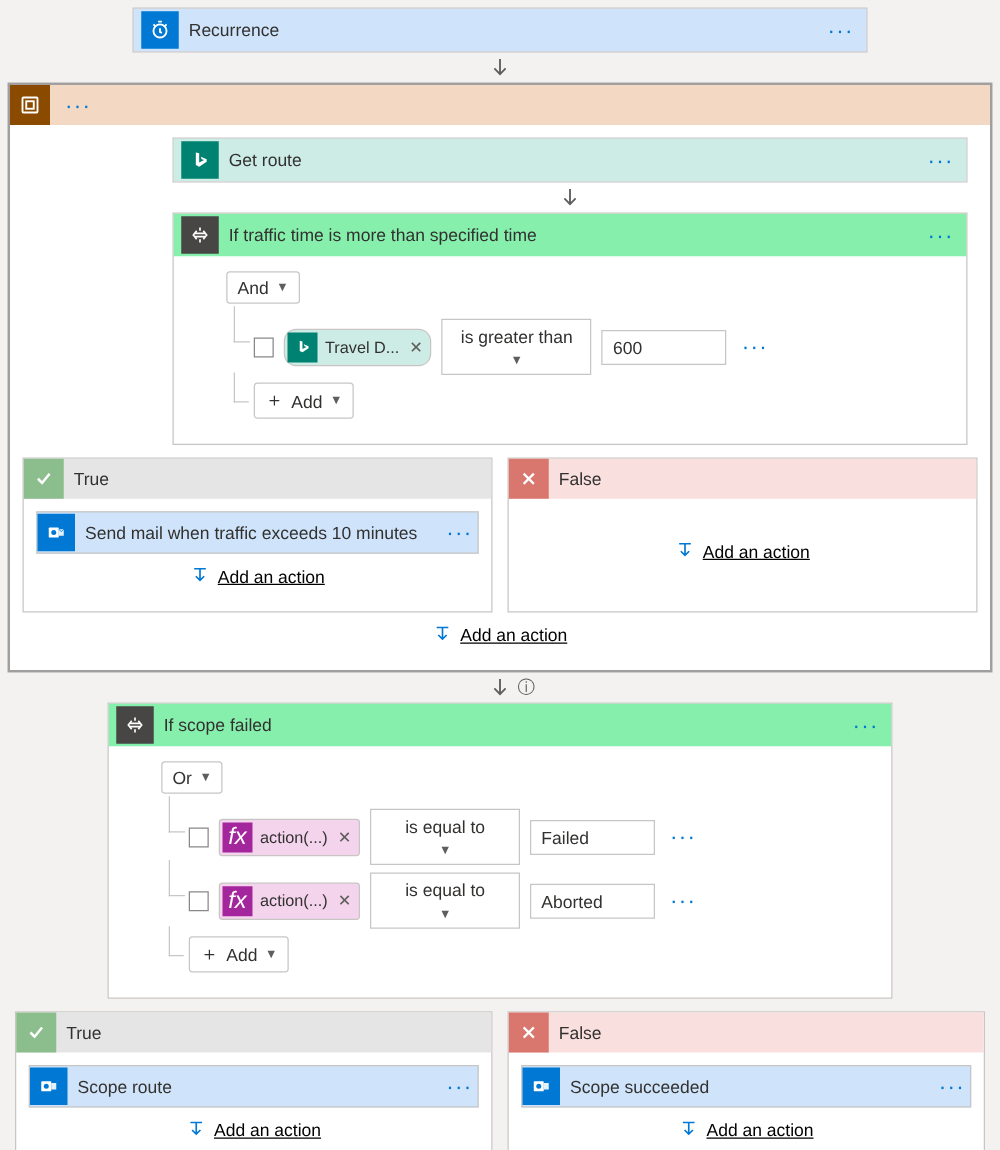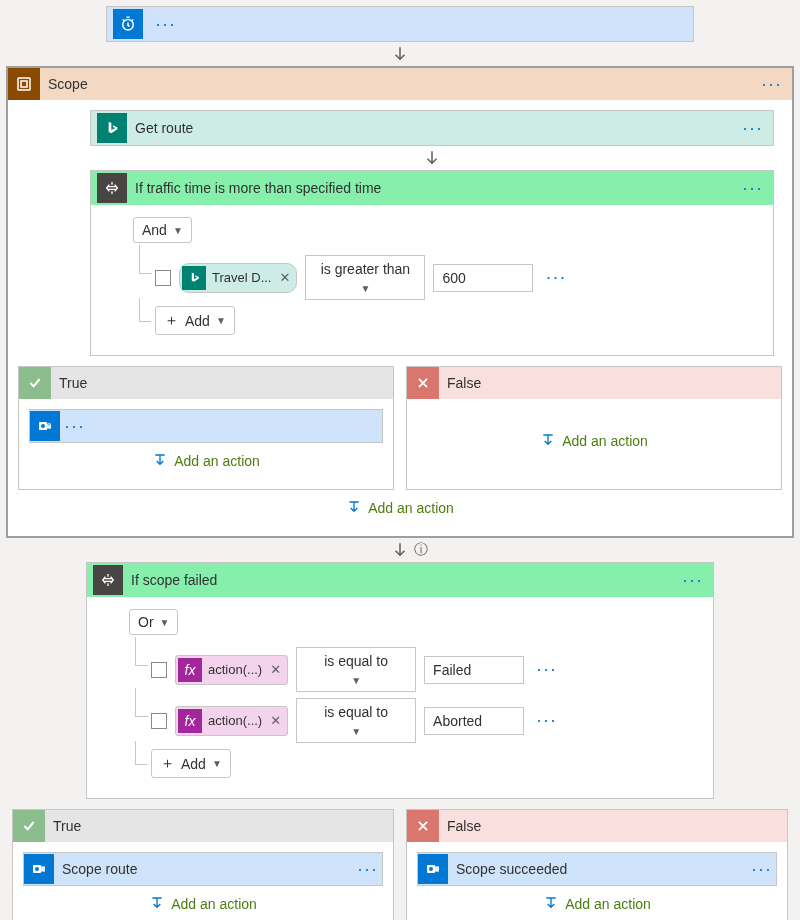--- a/index.html
+++ b/index.html
@@ -12,79 +12,79 @@
   .ic-blue{background:#0078d4;} .ic-scope{background:#8a4b00;} .ic-bing{background:#008272;}
   .ic-cond{background:#484644;} .ic-ok{background:#8cbd8c;} .ic-err{background:#d9776f;}
   .ic-out{background:#0078d4;} .ic-fx{background:#a4269c;font-style:italic;font-size:13px;}
   .arrow { display:flex; justify-content:center; align-items:center; height:24px; position:relative; }
   .arrow svg { width:18px; height:18px; color:#605e5c; }
   .arrow .info { position:absolute; left:calc(50% + 14px); color:#605e5c; font-size:14px; }
   .scopewrap { border:2px solid #a19f9d; background:#fff; }
   .scopewrap > .hdr { background:#f3d9c4; height:32px; padding-left:0; }
   .scopewrap > .hdr .icon { width:32px; height:32px; }
   .scopebody { padding:10px; }
-  .inner { margin-left:72px; margin-right:8px; }
+  .inner { margin-left:120px; margin-right:8px; }
   .binghdr{background:#ccece5;} .condhdr{background:#86efac;}
   .condbody { padding:12px 14px 14px 42px; }
   .pill { display:inline-flex; align-items:center; gap:6px; border:1px solid #c8c6c4; border-radius:3px; padding:4px 8px; margin-bottom:6px; cursor:pointer; }
   .chev{font-size:10px;color:#605e5c;} .plus{font-size:15px;color:#323130;}
   .row { display:flex; align-items:center; gap:8px; margin:6px 0 6px 22px; position:relative; }
   .row::before { content:""; position:absolute; left:-16px; top:-10px; width:12px; height:28px; border-left:1px solid #c8c6c4; border-bottom:1px solid #c8c6c4; }
   .cbx { width:16px; height:16px; border:1px solid #8a8886; background:#fff; cursor:pointer; }
   .token { display:flex; align-items:center; gap:6px; border:1px solid #c8c6c4; border-radius:3px; padding:2px 4px 2px 2px; }
-  .token .icon{width:24px;height:24px;font-size:14px;}
+  .token .icon{width:24px;height:24px;font-size:19px;}
   .tk-bing{background:#ccece5;border-radius:10px;} .tk-fx{background:#f4d4ed;}
   .token .tx{font-size:13px;} .token .x{color:#605e5c;font-size:13px;cursor:pointer;padding:0 2px;}
   .sel { border:1px solid #c8c6c4; padding:5px 8px; display:flex; align-items:center; gap:6px; justify-content:space-between; min-width:120px; cursor:pointer;flex-direction:column; }
   .inp { border:1px solid #c8c6c4; padding:5px 8px; min-width:100px; }
   .branches { display:flex; gap:12px; margin-top:10px; }
   .branch { flex:1; border:1px solid #c8c6c4; background:#fff; }
   .branch .hdr { height:32px; padding-left:0; }
   .bh-true{background:#e5e5e5;} .bh-false{background:#f9e0de;}
   .branch .hdr .icon{width:32px;height:32px;}
   .bbody { padding:10px; }
   .action { border:1px solid #c8c6c4; display:flex; align-items:center; height:34px; }
   .ac-out{background:#cfe4fa;}
   .action .icon{width:30px;height:30px;}
   .action .lbl{flex:1;padding:0 8px;}
-  .addlink { color:#4d7c0f; display:flex; align-items:center; gap:6px; justify-content:center; padding:10px 0; cursor:pointer; }
+  .addlink { color:#000000; display:flex; align-items:center; gap:6px; justify-content:center; padding:10px 0; cursor:pointer;text-decoration:underline; }
   .addlink svg{width:16px;height:16px;}
   .recurrence { margin:0 100px 0 100px; }
   .recurrence .hdr{background:#cfe4fa;}
 </style>
 </head>
 <body>
 
 <div class="card recurrence">
   <div class="hdr">
     <div class="icon ic-blue">
       <svg viewBox="0 0 24 24" width="18" height="18" fill="none" stroke="#fff" stroke-width="2">
           <circle cx="12" cy="13" r="7"></circle>
           <path d="M12 10v4l2 1M10 3h4M5 6l2 2M19 6l-2 2"></path>
         </svg>
     </div>
+    <div class="lbl">Recurrence</div>
     <div class="dots">···</div>
   </div>
 </div>
 
 <div class="arrow">
     <svg viewBox="0 0 24 24" fill="none" stroke="currentColor" stroke-width="2">
       <path d="M12 3v16M6 13l6 6 6-6"></path>
     </svg>
   </div>
 
 <div class="scopewrap">
   <div class="hdr">
     <div class="icon ic-scope">
       <svg viewBox="0 0 24 24" width="18" height="18" fill="none" stroke="#fff" stroke-width="2">
           <rect x="4" y="4" width="16" height="16" rx="1"></rect>
           <rect x="8" y="8" width="8" height="8"></rect>
         </svg>
     </div>
-    <div class="lbl">Scope</div>
     <div class="dots">···</div>
   </div>
   <div class="scopebody">
     <div class="inner">
       <div class="card">
         <div class="hdr binghdr">
           <div class="icon ic-bing">
             <svg viewBox="0 0 24 24" width="16" height="16" fill="#fff">
                 <path d="M7 3l4 1v11l6-3-3-1-1-3 7 3v3l-9 6-4-2z"></path>
               </svg>
@@ -157,20 +157,21 @@
         <div class="bbody">
           <div class="action ac-out">
             <div class="icon ic-out">
                 <svg viewBox="0 0 24 24" width="16" height="16" fill="#fff">
                   <rect x="3" y="6" width="12" height="12" rx="1"></rect>
                   <circle cx="9" cy="12" r="3" fill="#0078d4"></circle>
                   <path d="M15 8h6v8h-6z" fill="#fff" opacity="0.9"></path>
                   <path d="M15 8l3 3 3-3" stroke="#0078d4" fill="none"></path>
                 </svg>
               </div>
+            <div class="lbl">Send mail when traffic exceeds 10 minutes</div>
             <div class="dots">···</div>
           </div>
           <div class="addlink">
               <svg viewBox="0 0 24 24" fill="none" stroke="#0078d4" stroke-width="2">
                 <path d="M5 3h14M12 3v14M7 12l5 5 5-5"></path>
               </svg>
               <span>Add an action</span>
             </div>
         </div>
       </div>

